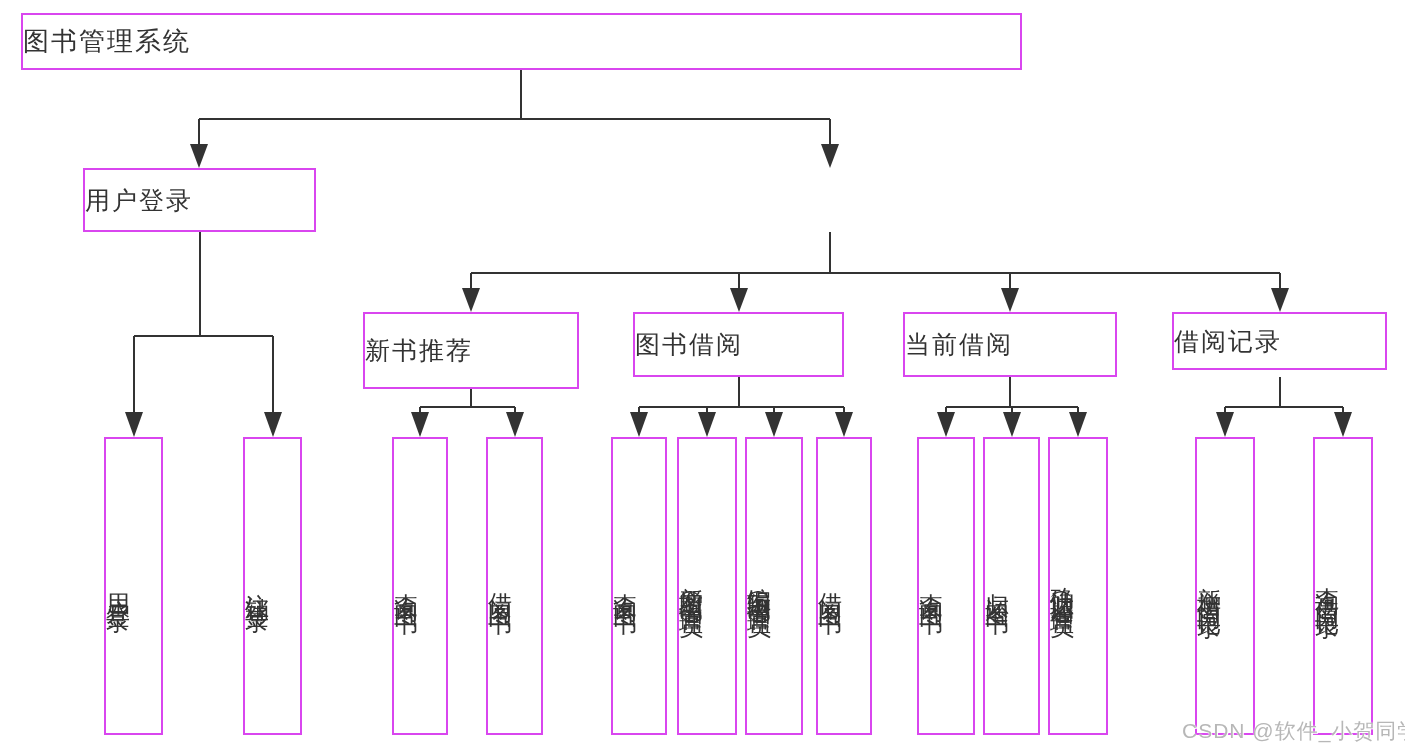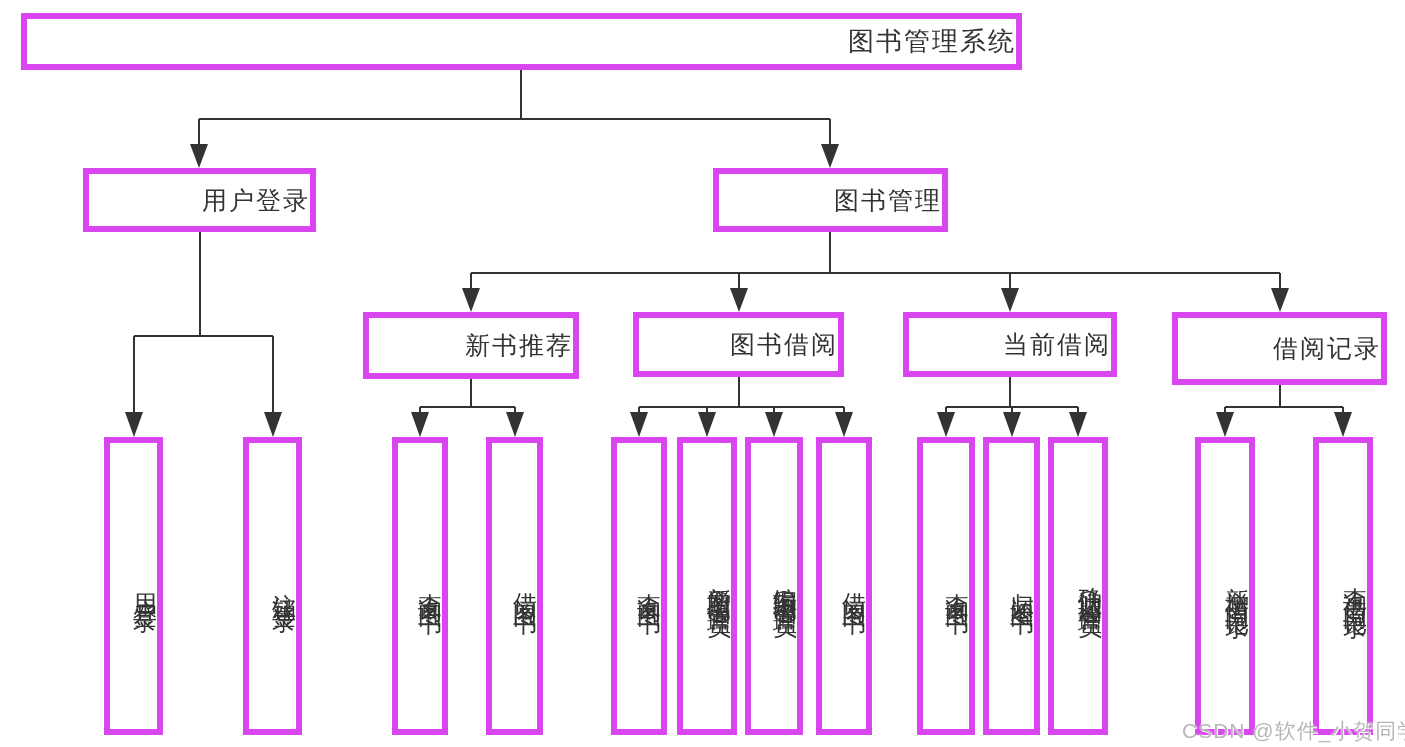--- a/index.html
+++ b/index.html
@@ -8,25 +8,25 @@
     width: 1405px;
     height: 747px;
     background: #ffffff;
     font-family: "Liberation Sans", sans-serif;
     overflow: hidden;
   }
   #wires { position: absolute; left: 0; top: 0; z-index: 1; }
   .box {
     position: absolute;
     box-sizing: border-box;
-    border: 6px solid #d946ef;
+    border: 2px solid #d946ef;
     background: #ffffff;
     display: flex;
     align-items: center;
-    justify-content: flex-end;
+    justify-content: flex-start;
     z-index: 2;
   }
   .hlbl {
     color: #333333;
     font-size: 25px;
     letter-spacing: 2px;
     white-space: nowrap;
   }
   .root-lbl { font-size: 26px; }
   .vbox { top: 437px; height: 298px; }
@@ -107,34 +107,31 @@
     </g>
   </svg>
 
   <div class="box" style="left:21px; top:13px; width:1001px; height:57px;">
     <span class="hlbl root-lbl">图书管理系统</span>
   </div>
 
   <div class="box" style="left:83px; top:168px; width:233px; height:64px;">
     <span class="hlbl">用户登录</span>
   </div>
-  <div class="box" style="left:713px; top:168px; width:235px; height:64px;">
-    <span class="hlbl">图书管理</span>
-  </div>
 
-  <div class="box" style="left:363px; top:312px; width:216px; height:67px;">
+  <div class="box" style="left:363px; top:312px; width:216px; height:77px;">
     <span class="hlbl">新书推荐</span>
   </div>
   <div class="box" style="left:903px; top:312px; width:214px; height:65px;">
     <span class="hlbl">当前借阅</span>
   </div>
   <div class="box" style="left:633px; top:312px; width:211px; height:65px;">
     <span class="hlbl">图书借阅</span>
   </div>
-  <div class="box" style="left:1172px; top:312px; width:215px; height:73px;">
+  <div class="box" style="left:1172px; top:312px; width:215px; height:58px;">
     <span class="hlbl">借阅记录</span>
   </div>
 
   <div class="box vbox" style="left:104px; width:59px;">
     <span class="vlbl">用户登录</span>
   </div>
   <div class="box vbox" style="left:243px; width:59px;">
     <span class="vlbl">注销登录</span>
   </div>
 

